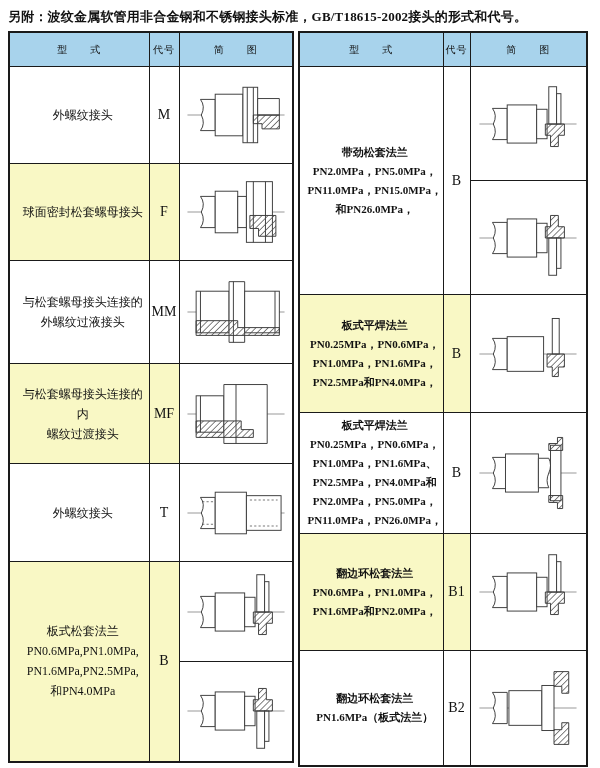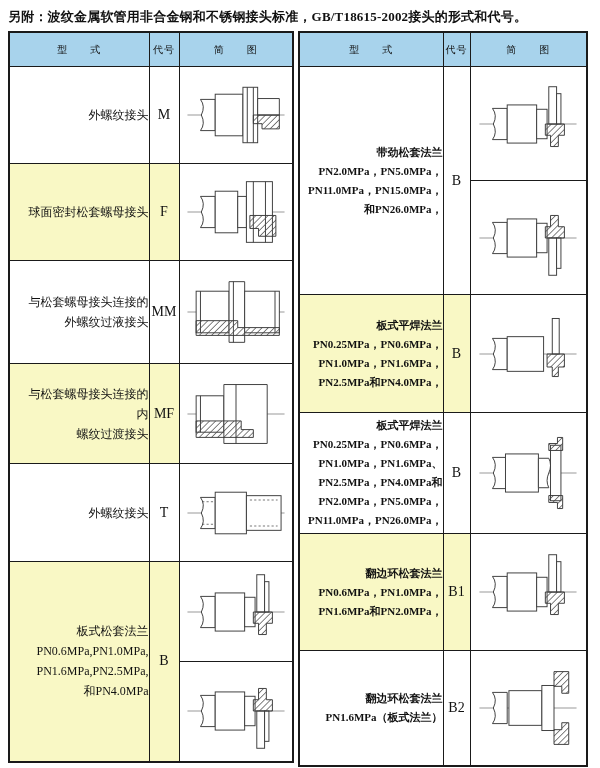--- a/index.html
+++ b/index.html
@@ -16,21 +16,21 @@
   }
   .tables{display:flex;gap:4px;margin:0 8px;align-items:flex-start;}
   table{border-collapse:collapse;table-layout:fixed;border:2px solid #1a1a1a;}
   th,td{border:1px solid #1a1a1a;padding:0;vertical-align:middle;}
   th{
     background:#a8d3ec;height:33px;font-size:10px;font-weight:400;
     letter-spacing:1px;text-align:center;
   }
   td.type{
     padding:3px 0 3px 7px;font-size:12px;line-height:20px;
-    white-space:pre-line;text-align:right;
+    white-space:pre-line;text-align:center;
     font-family:"Liberation Serif","DejaVu Serif",serif;
   }
   .rt td.type{font-size:11px;line-height:19px;font-weight:bold;}
   td.code{
     text-align:center;font-size:14px;
     font-family:"Liberation Serif","DejaVu Serif",serif;
   }
   td.dia{background:#fff;text-align:center;}
   td.hl{background:#f9f8c5;margin-left:15px;}
   .dwrap{display:flex;align-items:center;justify-content:center;height:100%;}

